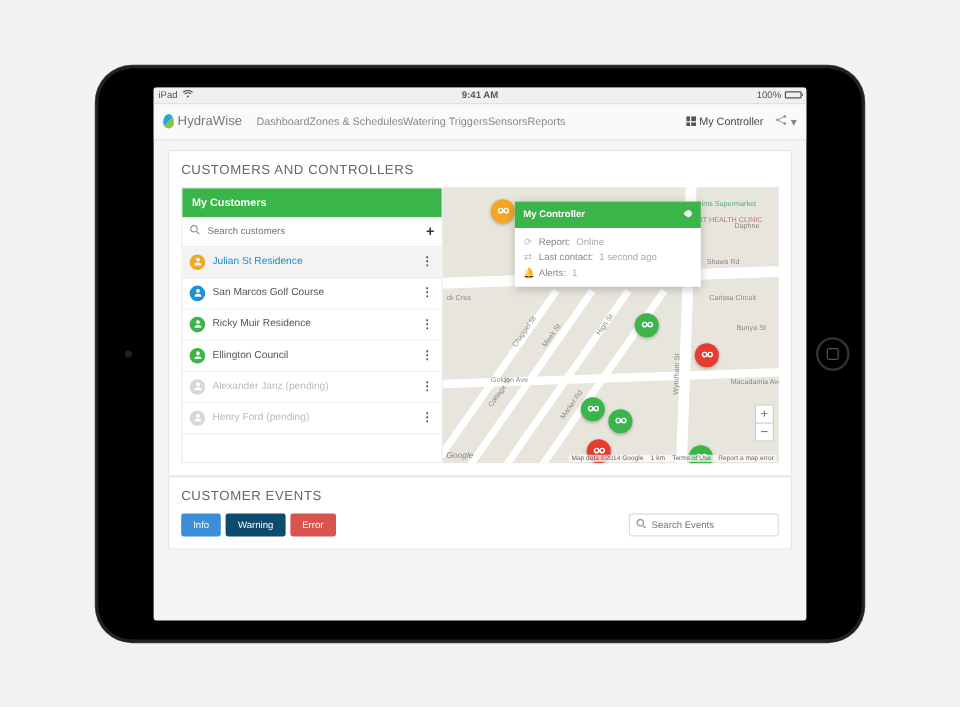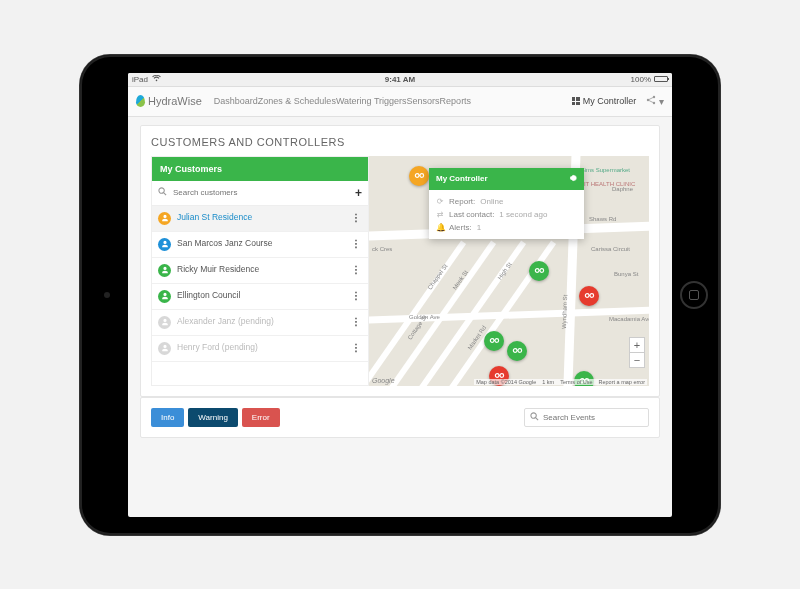--- a/index.html
+++ b/index.html
@@ -158,21 +158,21 @@
                   </span>
                   <span class="cust-name">Julian St Residence</span>
                   <span class="kebab">⋮</span>
                 </div>
                 <div class="cust-row">
                   <span class="avatar" style="background:#1e90d8">
                     <svg viewBox="0 0 10 10">
                       <path d="M5 5a2 2 0 100-4 2 2 0 000 4zm0 1c-2 0-3.5 1-3.5 2.2V9h7v-.8C8.5 7 7 6 5 6z"></path>
                     </svg>
                   </span>
-                  <span class="cust-name">San Marcos Janz Course</span>
+                  <span class="cust-name">San Marcos Golf Course</span>
                   <span class="kebab">⋮</span>
                 </div>
                 <div class="cust-row">
                   <span class="avatar" style="background:#3ab54a">
                     <svg viewBox="0 0 10 10">
                       <path d="M5 5a2 2 0 100-4 2 2 0 000 4zm0 1c-2 0-3.5 1-3.5 2.2V9h7v-.8C8.5 7 7 6 5 6z"></path>
                     </svg>
                   </span>
                   <span class="cust-name">Ricky Muir Residence</span>
                   <span class="kebab">⋮</span>
@@ -323,20 +323,21 @@
               <span>Map data ©2014 Google</span>
               <span>1 km</span>
               <span>Terms of Use</span>
               <span>Report a map error</span>
             </div>
           </div>
         </div>
       </div>
 
       <div class="panel">
+        <div class="panel-title">CUSTOMER EVENTS</div>
         <div class="events-btns">
           <button class="btn btn-info">Info</button>
           <button class="btn btn-warn">Warning</button>
           <button class="btn btn-err">Error</button>
           <div class="ev-search">
             <span class="mag">
               <svg width="9" height="9" viewBox="0 0 10 10">
                   <circle cx="4" cy="4" r="3" stroke="#999" stroke-width="1.2" fill="none"></circle>
                   <line x1="6.5" y1="6.5" x2="9" y2="9" stroke="#999" stroke-width="1.2"></line>
                 </svg>

